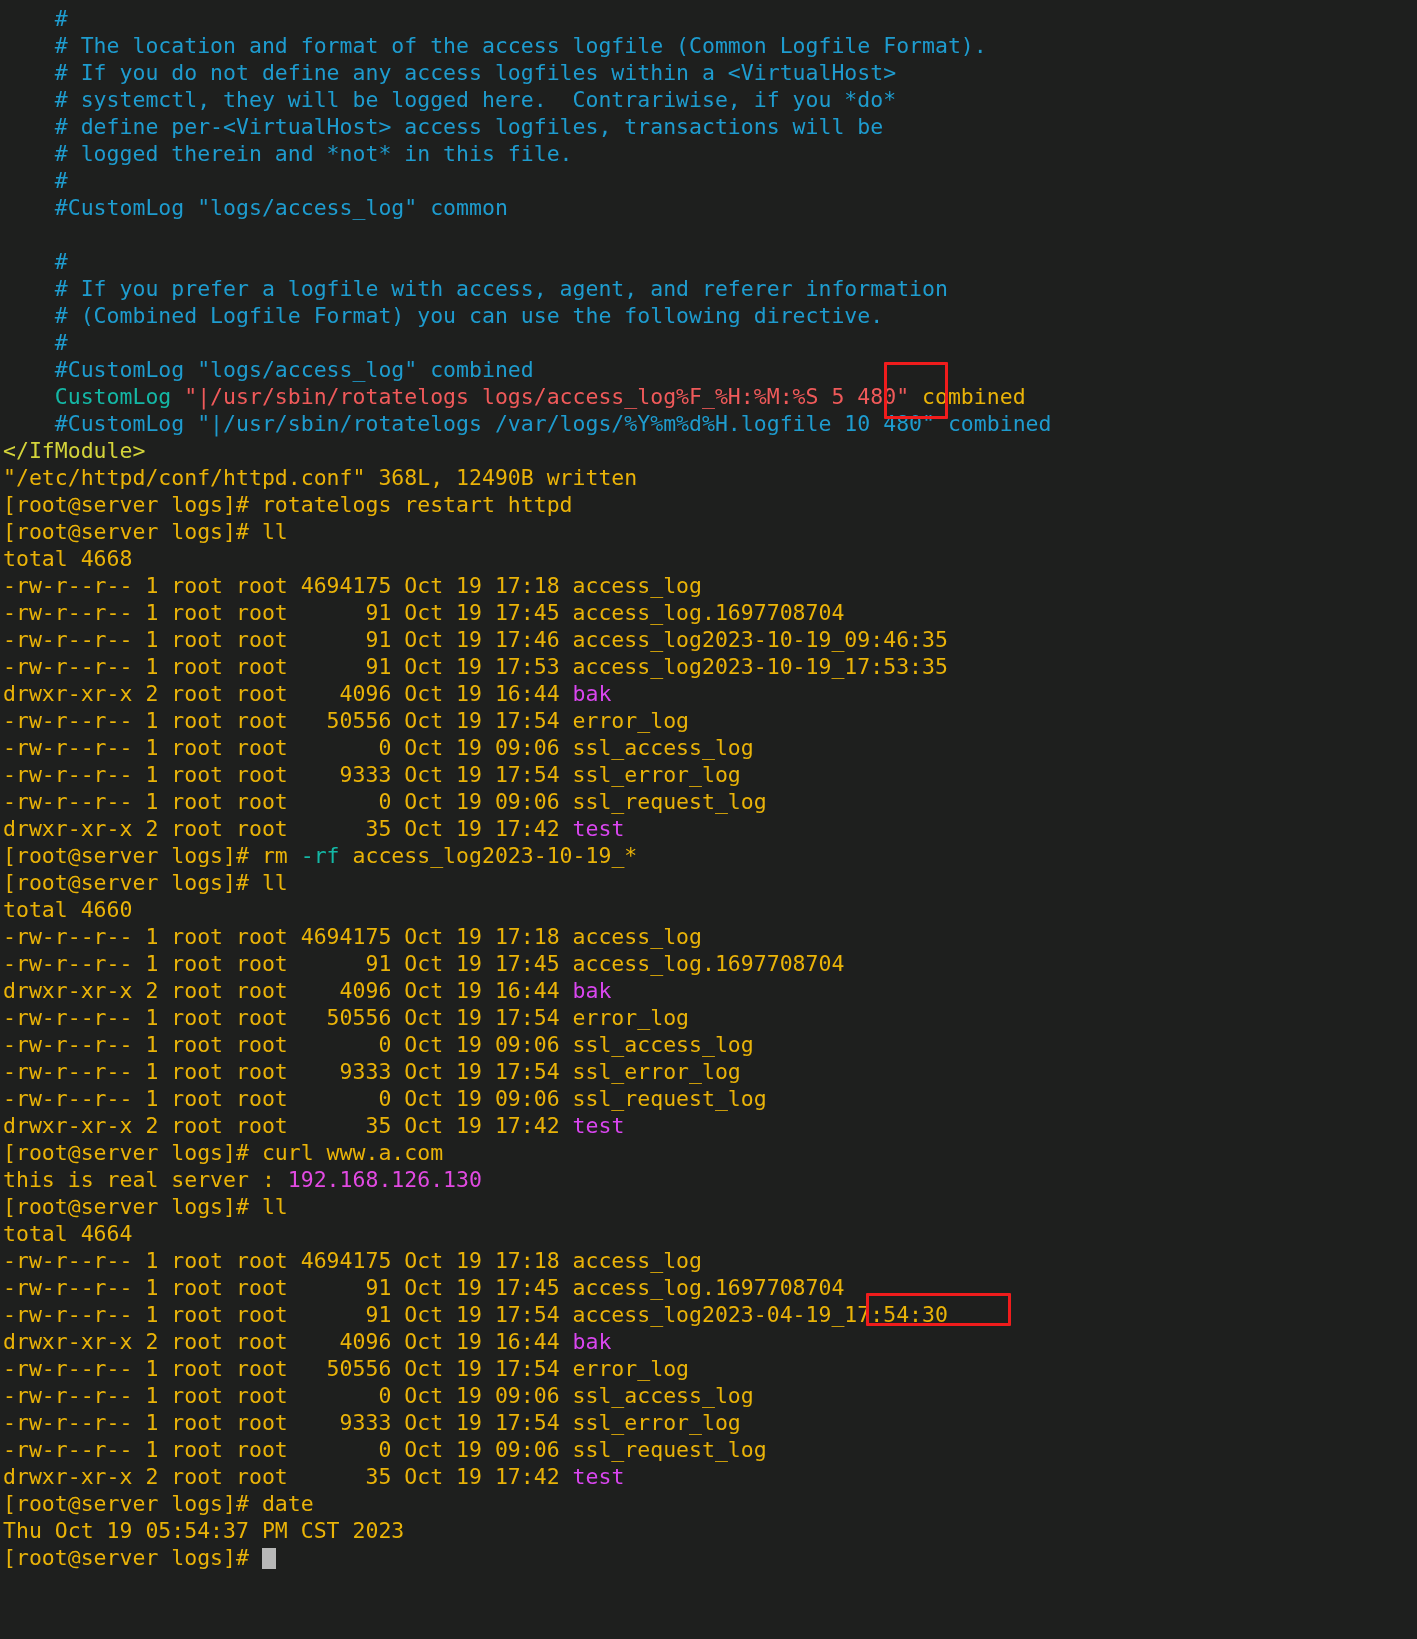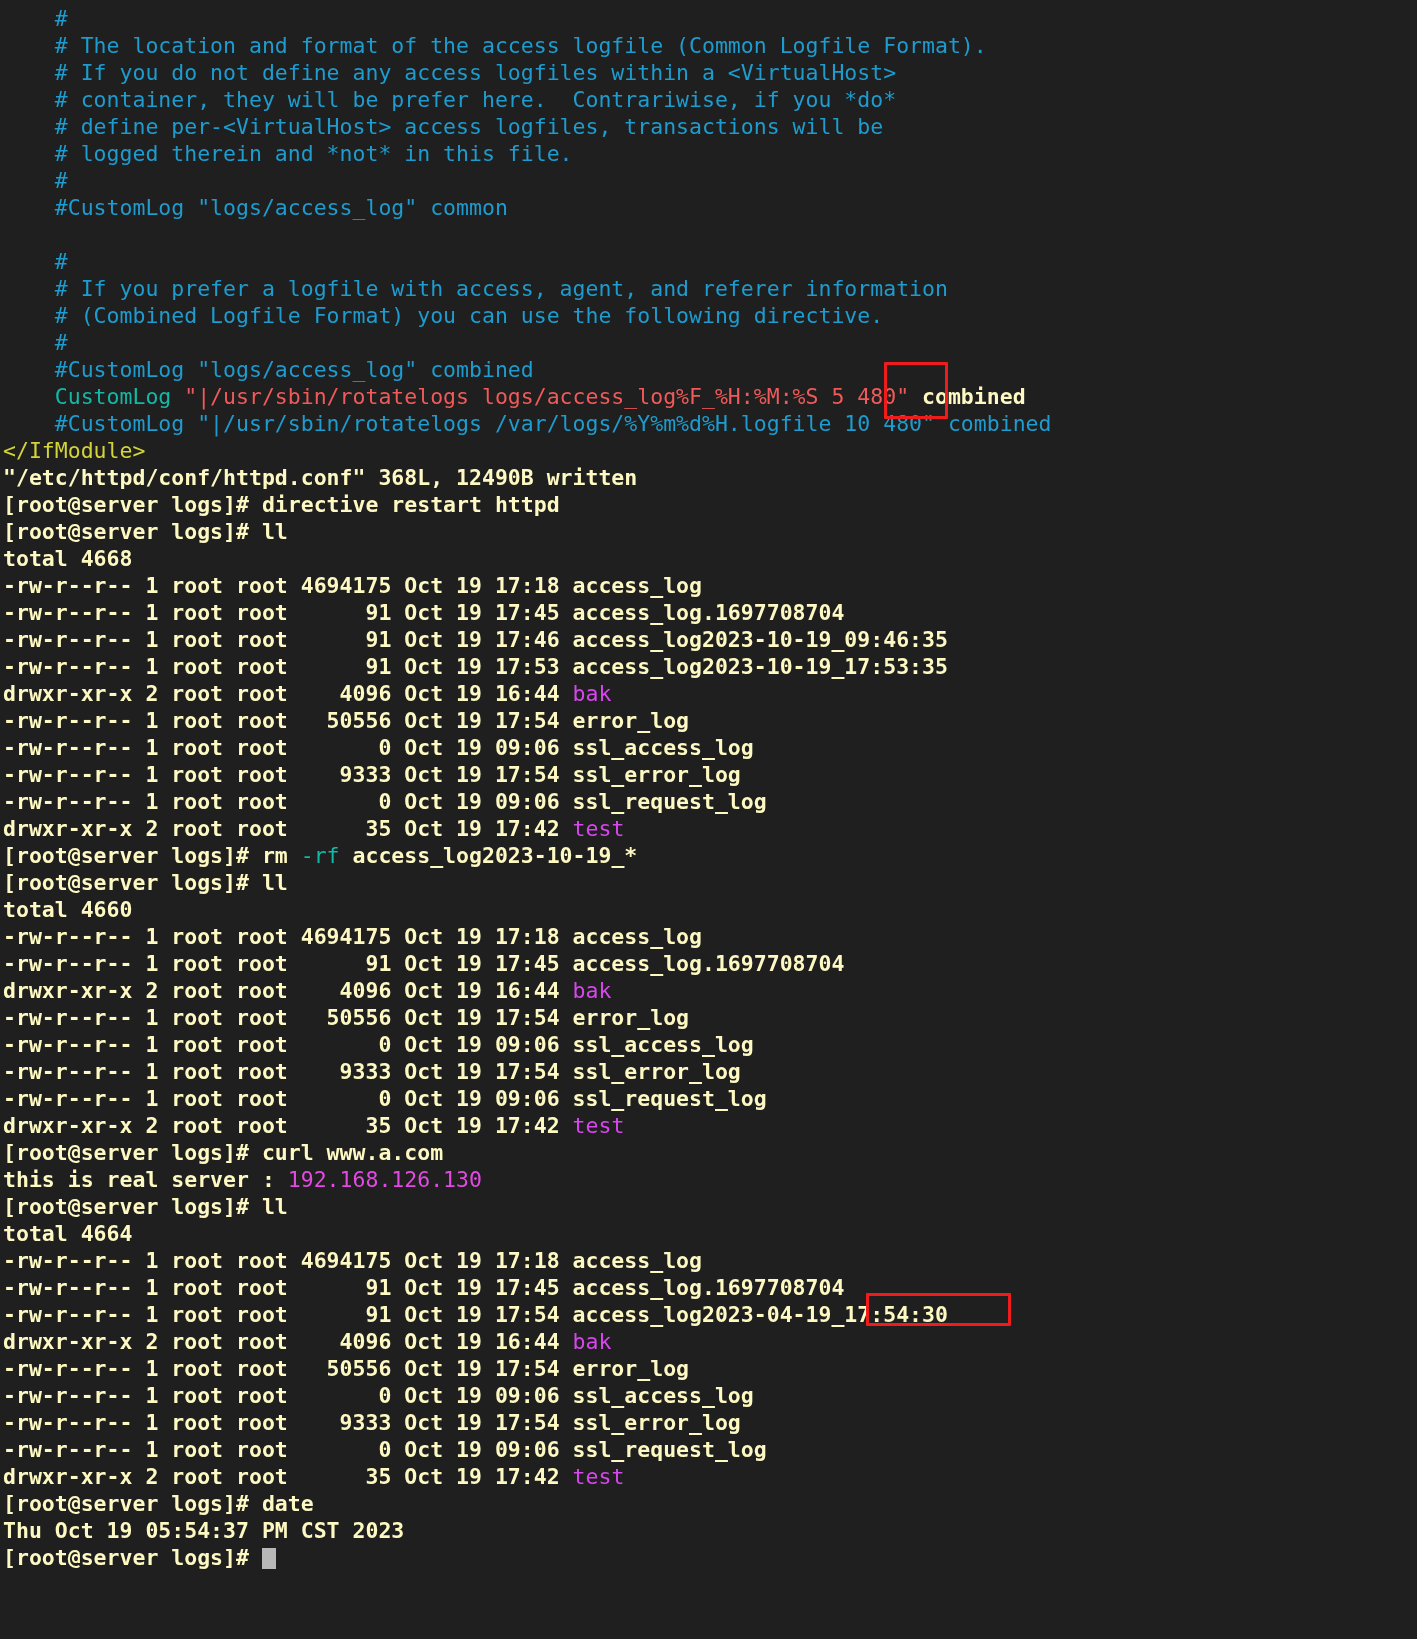--- a/index.html
+++ b/index.html
@@ -32,21 +32,21 @@
     padding-left: 3px;
   }
   .line.first { margin-top: 5px; }
   .c-comment  { color: #1e9ccf; }
   .c-keyword  { color: #14b8a6; }
   .c-string   { color: #f05a5a; }
   .c-tag      { color: #d4d43a; }
   .c-dir      { color: #d946ef; }
   .c-opt      { color: #14b8a6; }
   .c-ip       { color: #e24ae2; }
-  .c-plain    { color: #fef9c3; font-weight: bold; }
+  .c-plain    { color: #eab308; }
   .cursor {
     display: inline-block;
     width: 13.7px;
     height: 21px;
     background: #b8b8b8;
     vertical-align: -4px;
   }
   .hl-box {
     position: absolute;
     border: 3px solid #f01c1c;
@@ -68,36 +68,36 @@
   }
 </style>
 </head>
 <body>
 
 <div id="terminal">
   <div id="lines">
       <div class="line first"><span class="c-comment">    #</span></div>
       <div class="line"><span class="c-comment">    # The location and format of the access logfile (Common Logfile Format).</span></div>
       <div class="line"><span class="c-comment">    # If you do not define any access logfiles within a &lt;VirtualHost&gt;</span></div>
-      <div class="line"><span class="c-comment">    # container, they will be prefer here.  Contrariwise, if you *do*</span></div>
+      <div class="line"><span class="c-comment">    # systemctl, they will be logged here.  Contrariwise, if you *do*</span></div>
       <div class="line"><span class="c-comment">    # define per-&lt;VirtualHost&gt; access logfiles, transactions will be</span></div>
       <div class="line"><span class="c-comment">    # logged therein and *not* in this file.</span></div>
       <div class="line"><span class="c-comment">    #</span></div>
       <div class="line"><span class="c-comment">    #CustomLog "logs/access_log" common</span></div>
       <div class="line"><span class="c-plain"></span></div>
       <div class="line"><span class="c-comment">    #</span></div>
       <div class="line"><span class="c-comment">    # If you prefer a logfile with access, agent, and referer information</span></div>
       <div class="line"><span class="c-comment">    # (Combined Logfile Format) you can use the following directive.</span></div>
       <div class="line"><span class="c-comment">    #</span></div>
       <div class="line"><span class="c-comment">    #CustomLog "logs/access_log" combined</span></div>
       <div class="line"><span class="c-keyword">    CustomLog </span><span class="c-string">"|/usr/sbin/rotatelogs logs/access_log%F_%H:%M:%S 5 480"</span><span class="c-plain"> combined</span></div>
       <div class="line"><span class="c-comment">    #CustomLog "|/usr/sbin/rotatelogs /var/logs/%Y%m%d%H.logfile 10 480" combined</span></div>
       <div class="line"><span class="c-tag">&lt;/IfModule&gt;</span></div>
       <div class="line"><span class="c-plain">"/etc/httpd/conf/httpd.conf" 368L, 12490B written</span></div>
-      <div class="line"><span class="c-plain">[root@server logs]# directive restart httpd</span></div>
+      <div class="line"><span class="c-plain">[root@server logs]# rotatelogs restart httpd</span></div>
       <div class="line"><span class="c-plain">[root@server logs]# ll</span></div>
       <div class="line"><span class="c-plain">total 4668</span></div>
       <div class="line"><span class="c-plain">-rw-r--r-- 1 root root 4694175 Oct 19 17:18 access_log</span></div>
       <div class="line"><span class="c-plain">-rw-r--r-- 1 root root      91 Oct 19 17:45 access_log.1697708704</span></div>
       <div class="line"><span class="c-plain">-rw-r--r-- 1 root root      91 Oct 19 17:46 access_log2023-10-19_09:46:35</span></div>
       <div class="line"><span class="c-plain">-rw-r--r-- 1 root root      91 Oct 19 17:53 access_log2023-10-19_17:53:35</span></div>
       <div class="line"><span class="c-plain">drwxr-xr-x 2 root root    4096 Oct 19 16:44 </span><span class="c-dir">bak</span></div>
       <div class="line"><span class="c-plain">-rw-r--r-- 1 root root   50556 Oct 19 17:54 error_log</span></div>
       <div class="line"><span class="c-plain">-rw-r--r-- 1 root root       0 Oct 19 09:06 ssl_access_log</span></div>
       <div class="line"><span class="c-plain">-rw-r--r-- 1 root root    9333 Oct 19 17:54 ssl_error_log</span></div>

